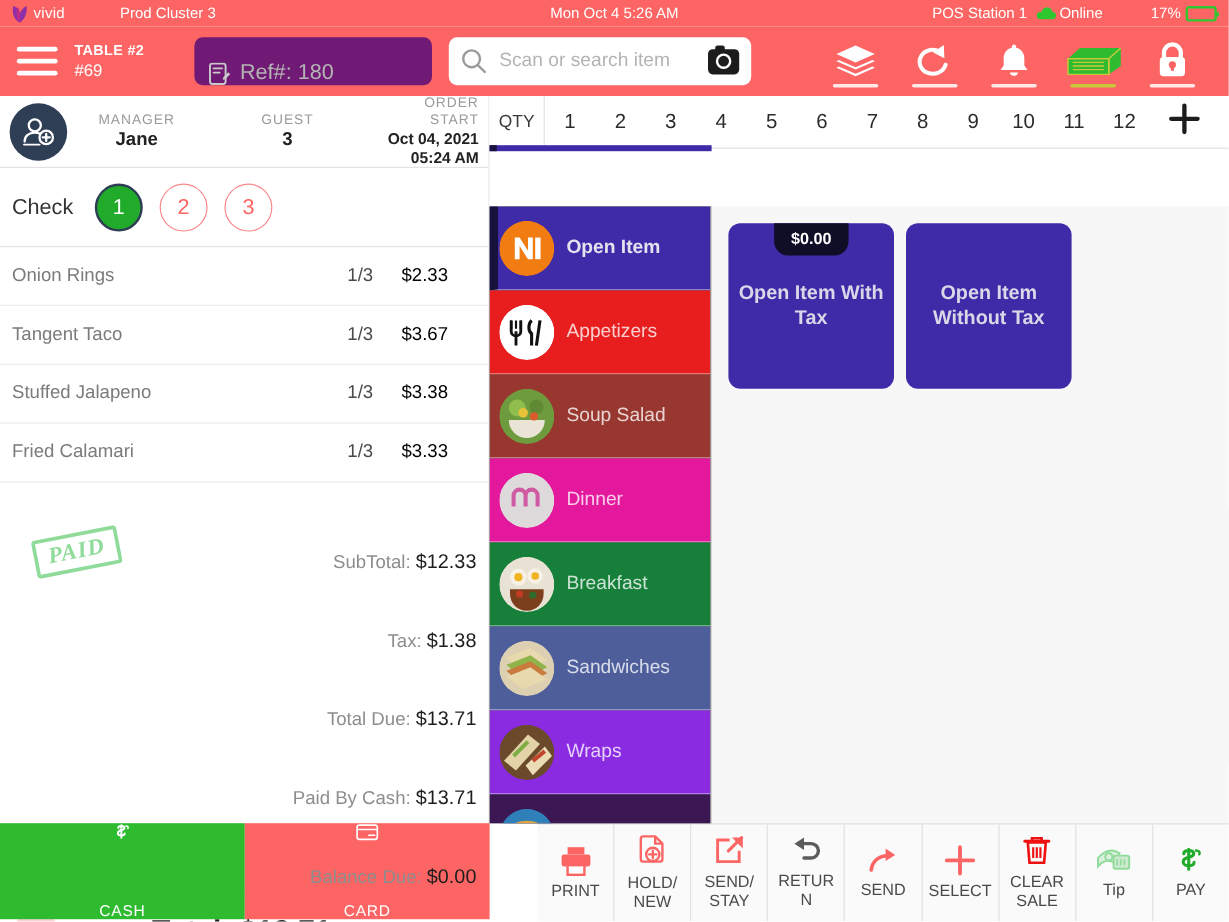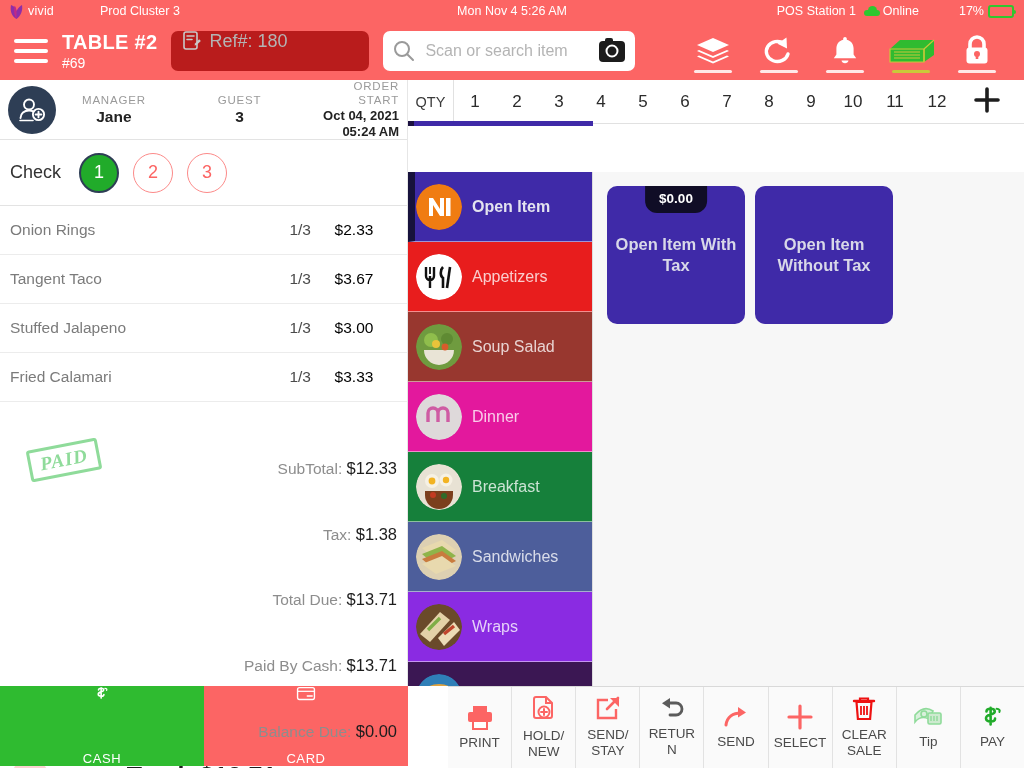--- a/index.html
+++ b/index.html
@@ -47,25 +47,25 @@
   .batt-fill { height: 100%; width: 22%; background: #2fc72f; border-radius: 1px; }
 
   
   .header {
     height: 58px; background: #fc6564; display: flex; align-items: center;
     padding: 0 14px; gap: 14px; flex: none;
   }
   .hamburger { width: 34px; display: flex; flex-direction: column; gap: 6px; cursor: pointer; }
   .hamburger i { display: block; height: 4px; background: #fff; border-radius: 2px; }
   .table-block { color: #fff; line-height: 1.05; min-width: 86px; }
-  .table-title { font-size: 20px; font-weight: bold; letter-spacing: .3px; }
+  .table-title { font-size: 12px; font-weight: bold; letter-spacing: .3px; }
   .table-sub { font-size: 14px; margin-top: 3px; }
   .ref-box {
-    width: 198px; height: 40px; background: #b91c1c; border-radius: 7px;
-    display: flex; align-items: flex-start; gap: 8px; padding: 0 12px;
+    width: 198px; height: 40px; background: #701a75; border-radius: 7px;
+    display: flex; align-items: flex-end; gap: 8px; padding: 0 12px;
   }
   .ref-text { color: #b4b4b4; font-size: 18px; }
   .search-box {
     width: 252px; height: 40px; background: #fff; border-radius: 7px;
     display: flex; align-items: center; gap: 10px; padding: 0 10px;
   }
   .search-text { color: #b4b4b4; font-size: 16px; flex: 1; }
   .cam-btn {
     width: 26px; height: 21px; background: #1c1c1c; border-radius: 4px;
     position: relative; flex: none;
@@ -218,21 +218,21 @@
     <div class="brand">
       <span class="brand-mark">
         <svg width="13" height="15" viewBox="0 0 13 15">
           <path d="M6.5 15 C1 12 0 6 1 1 C4 2 6 4 6.5 7 C8 4 10 2 12 1 C13 6 11 12 6.5 15Z" fill="#8e2ea8"></path>
           <path d="M6.5 15 C4 12 3.5 6 4.5 1.8 C6 3 6.3 5 6.5 7Z" fill="#c02a86"></path>
         </svg>
       </span>
       <span class="brand-name">vivid</span>
     </div>
     <span class="sb-cluster">Prod Cluster 3</span>
-    <span class="sb-datetime">Mon Nov 4 5:26 AM</span>
+    <span class="sb-datetime">Mon Oct 4 5:26 AM</span>
     <span class="sb-station">POS Station 1</span>
     <span class="sb-online">
       <span class="cloud-ico"></span>
       <span>Online</span>
     </span>
     <span class="sb-batt">
       <span>17%</span>
       <span class="batt-shell"><span class="batt-fill"></span></span>
     </span>
   </div>
@@ -351,21 +351,21 @@
           <span class="item-price">$2.33</span>
         </div>
         <div class="item-row">
           <span class="item-name">Tangent Taco</span>
           <span class="item-qty">1/3</span>
           <span class="item-price">$3.67</span>
         </div>
         <div class="item-row">
           <span class="item-name">Stuffed Jalapeno</span>
           <span class="item-qty">1/3</span>
-          <span class="item-price">$3.00</span>
+          <span class="item-price">$3.38</span>
         </div>
         <div class="item-row">
           <span class="item-name">Fried Calamari</span>
           <span class="item-qty">1/3</span>
           <span class="item-price">$3.33</span>
         </div>
       </div>
 
       <div class="totals-area">
         <div class="paid-stamp">PAID</div>

